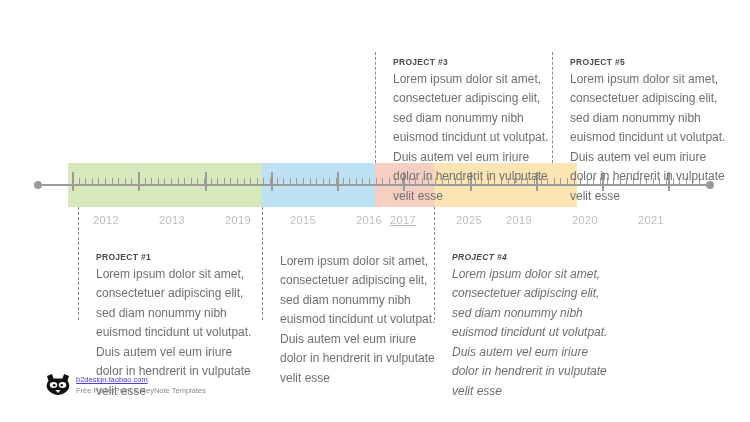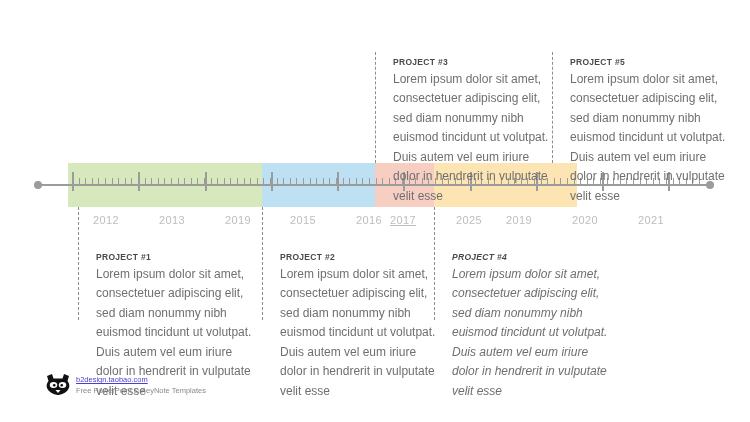--- a/index.html
+++ b/index.html
@@ -265,21 +265,20 @@
       <div class="connector" style="left: 434px; top: 207px; height: 113px;"></div>
       <div class="connector" style="left: 552px; top: 52px; height: 111px;"></div>
     </div>
 
   <div id="callouts-layer">
       <div class="callout" style="left: 96px; top: 252px;">
         <p class="callout-title">PROJECT #1</p>
         <p class="callout-body">Lorem ipsum dolor sit amet, consectetuer adipiscing elit, sed diam nonummy nibh euismod tincidunt ut volutpat. Duis autem vel eum iriure dolor in hendrerit in vulputate velit esse</p>
       </div>
       <div class="callout" style="left: 280px; top: 252px;">
-        <p class="callout-title">PROJECT #2</p>
         <p class="callout-body">Lorem ipsum dolor sit amet, consectetuer adipiscing elit, sed diam nonummy nibh euismod tincidunt ut volutpat. Duis autem vel eum iriure dolor in hendrerit in vulputate velit esse</p>
       </div>
       <div class="callout" style="left: 393px; top: 57px;">
         <p class="callout-title">PROJECT #3</p>
         <p class="callout-body">Lorem ipsum dolor sit amet, consectetuer adipiscing elit, sed diam nonummy nibh euismod tincidunt ut volutpat. Duis autem vel eum iriure dolor in hendrerit in vulputate velit esse</p>
       </div>
       <div class="callout" style="left: 452px; top: 252px; font-style: italic;">
         <p class="callout-title">PROJECT #4</p>
         <p class="callout-body">Lorem ipsum dolor sit amet, consectetuer adipiscing elit, sed diam nonummy nibh euismod tincidunt ut volutpat. Duis autem vel eum iriure dolor in hendrerit in vulputate velit esse</p>
       </div>

